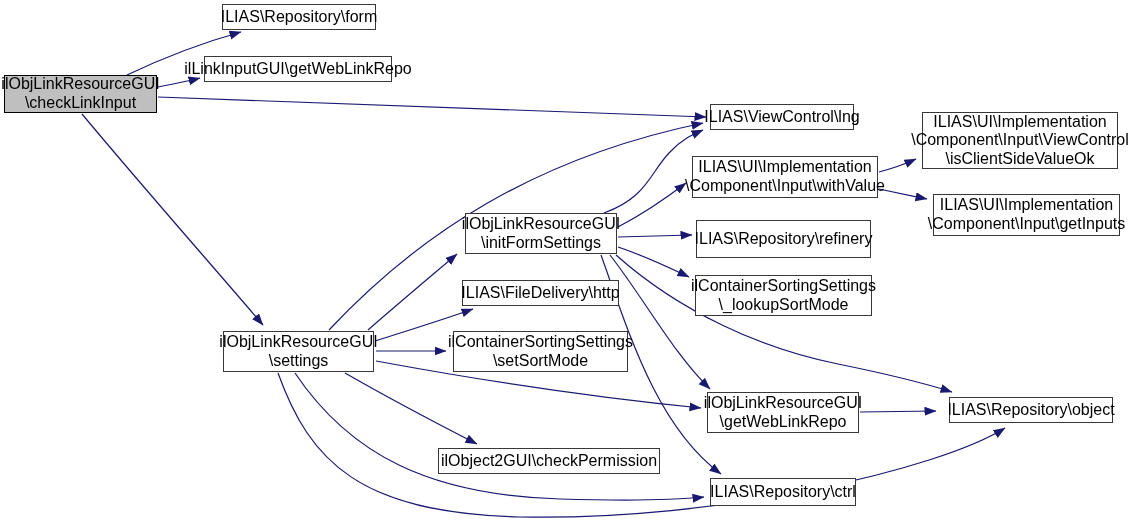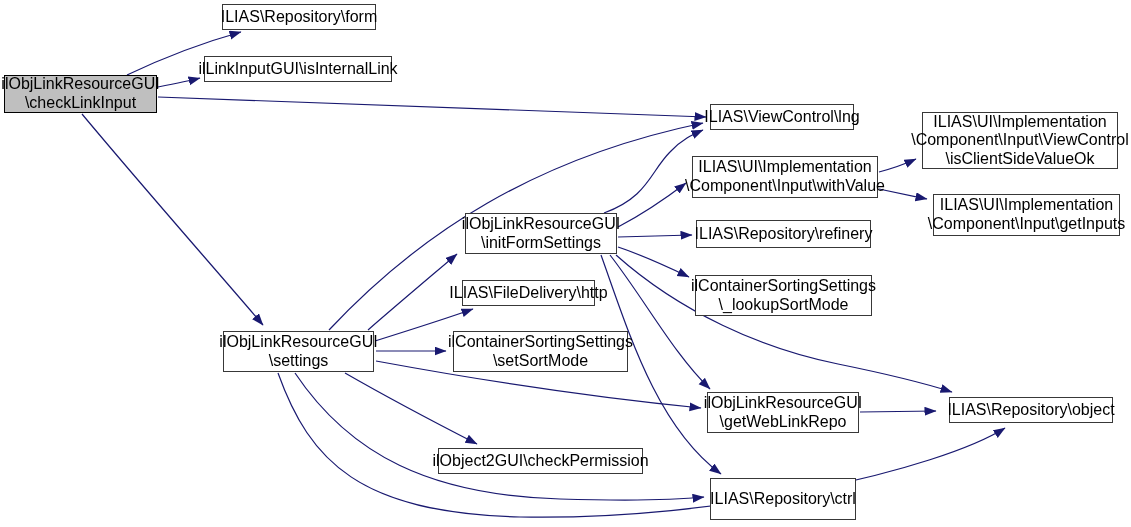--- a/index.html
+++ b/index.html
@@ -75,52 +75,52 @@
     <path class="edge" marker-end="url(#arr)" d="M879,172 C894,168 905,164 916,159"></path>
     <path class="edge" marker-end="url(#arr)" d="M879,189 C898,193 912,196 927,199"></path>
     <path class="edge" marker-end="url(#arr)" d="M860,412 L936,411"></path>
   </svg>
 
   <div class="node highlight" style="left:4px;top:75px;width:153px;height:38px">ilObjLinkResourceGUI
 \checkLinkInput</div>
 
   <div class="node" style="left:222px;top:4px;width:154px;height:26px">ILIAS\Repository\form</div>
 
-  <div class="node" style="left:204px;top:56px;width:188px;height:26px">ilLinkInputGUI\isInternalLink</div>
+  <div class="node" style="left:204px;top:56px;width:188px;height:26px">ilLinkInputGUI\getWebLinkRepo</div>
 
   <div class="node" style="left:710px;top:104px;width:144px;height:26px">ILIAS\ViewControl\lng</div>
 
   <div class="node" style="left:692px;top:156px;width:186px;height:42px">ILIAS\UI\Implementation
 \Component\Input\withValue</div>
 
   <div class="node" style="left:922px;top:112px;width:196px;height:57px">ILIAS\UI\Implementation
 \Component\Input\ViewControl
 \isClientSideValueOk</div>
 
   <div class="node" style="left:933px;top:194px;width:187px;height:42px">ILIAS\UI\Implementation
 \Component\Input\getInputs</div>
 
   <div class="node" style="left:465px;top:213px;width:152px;height:41px">ilObjLinkResourceGUI
 \initFormSettings</div>
 
-  <div class="node" style="left:696px;top:220px;width:175px;height:28px">ILIAS\Repository\refinery</div>
+  <div class="node" style="left:696px;top:220px;width:175px;height:38px">ILIAS\Repository\refinery</div>
 
   <div class="node" style="left:695px;top:275px;width:177px;height:41px">ilContainerSortingSettings
 \_lookupSortMode</div>
 
-  <div class="node" style="left:462px;top:280px;width:133px;height:26px">ILIAS\FileDelivery\http</div>
+  <div class="node" style="left:462px;top:280px;width:157px;height:26px">ILIAS\FileDelivery\http</div>
 
   <div class="node" style="left:223px;top:331px;width:151px;height:41px">ilObjLinkResourceGUI
 \settings</div>
 
   <div class="node" style="left:453px;top:331px;width:175px;height:41px">ilContainerSortingSettings
 \setSortMode</div>
 
   <div class="node" style="left:707px;top:392px;width:152px;height:41px">ilObjLinkResourceGUI
 \getWebLinkRepo</div>
 
   <div class="node" style="left:949px;top:397px;width:164px;height:26px">ILIAS\Repository\object</div>
 
-  <div class="node" style="left:438px;top:448px;width:205px;height:26px">ilObject2GUI\checkPermission</div>
+  <div class="node" style="left:438px;top:448px;width:222px;height:26px">ilObject2GUI\checkPermission</div>
 
-  <div class="node" style="left:710px;top:478px;width:146px;height:42px">ILIAS\Repository\ctrl</div>
+  <div class="node" style="left:710px;top:478px;width:146px;height:28px">ILIAS\Repository\ctrl</div>
 
 </div>
 
 </body></html>

